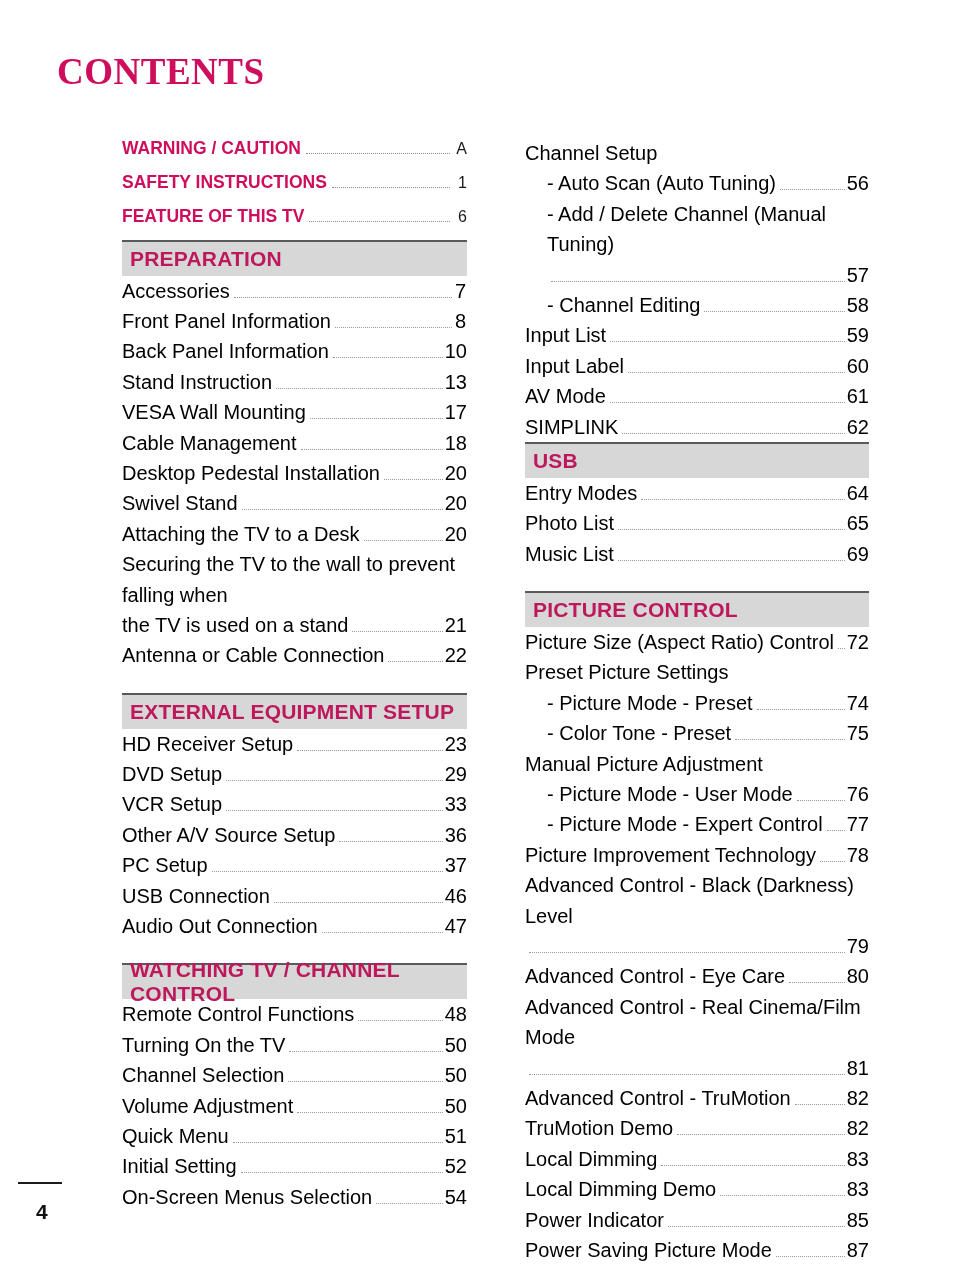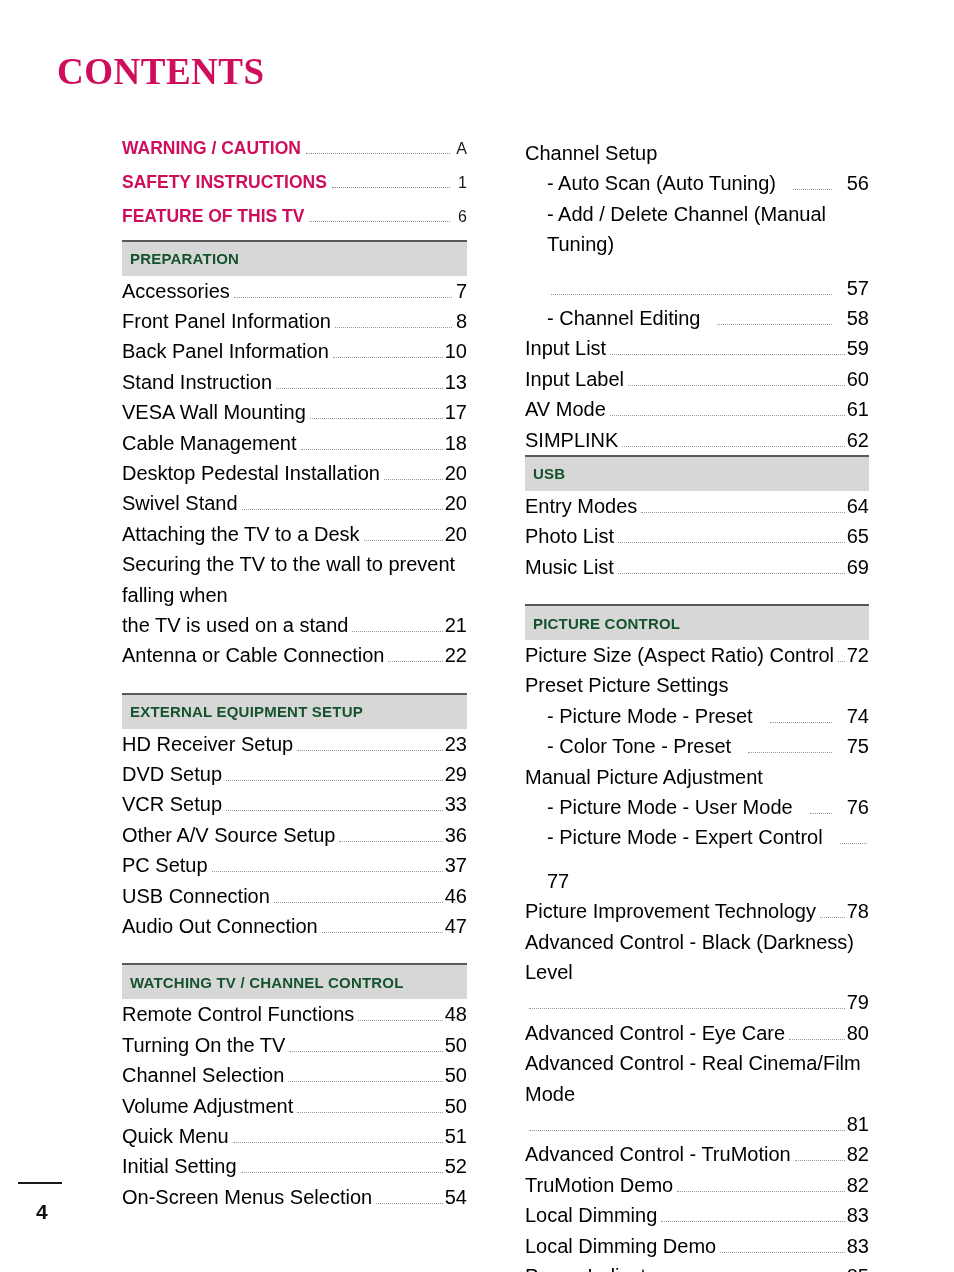--- a/index.html
+++ b/index.html
@@ -78,47 +78,47 @@
   }
   .sec-band {
     background: #d7d7d7;
     height: 34px;
     display: flex;
     align-items: center;
     padding-left: 8px;
     box-sizing: border-box;
   }
   .sec-band .sec-title {
-    font-size: 15px;
+    font-size: 21px;
     font-weight: bold;
-    color: #14532d;
+    color: #be185d;
     letter-spacing: 0.2px;
   }
   .sec-body { }
 
   
   .entry {
     display: flex;
     align-items: baseline;
     font-size: 20px;
     line-height: 1.52;
     color: #000000;
     flex-wrap: wrap;
   }
   .entry .label { white-space: normal; }
-  .entry.sub { padding-left: 22px; gap: 13px; }
+  .entry.sub { padding-left: 22px; }
   .entry .leader {
     flex: 1 1 auto;
     border-bottom: 1.6px dotted #9a9a9a;
     margin: 0 2px 5px 4px;
     min-width: 6px;
   }
   .entry .pg {
     flex: 0 0 auto;
-    text-align: right;
+    text-align: center;
     min-width: 13px;
   }
 
   
   .entry.wrap { display: block; }
   .entry.wrap .wrapline {
     display: flex;
     align-items: baseline;
   }
   .entry.wrap .firstline { display: block; }

